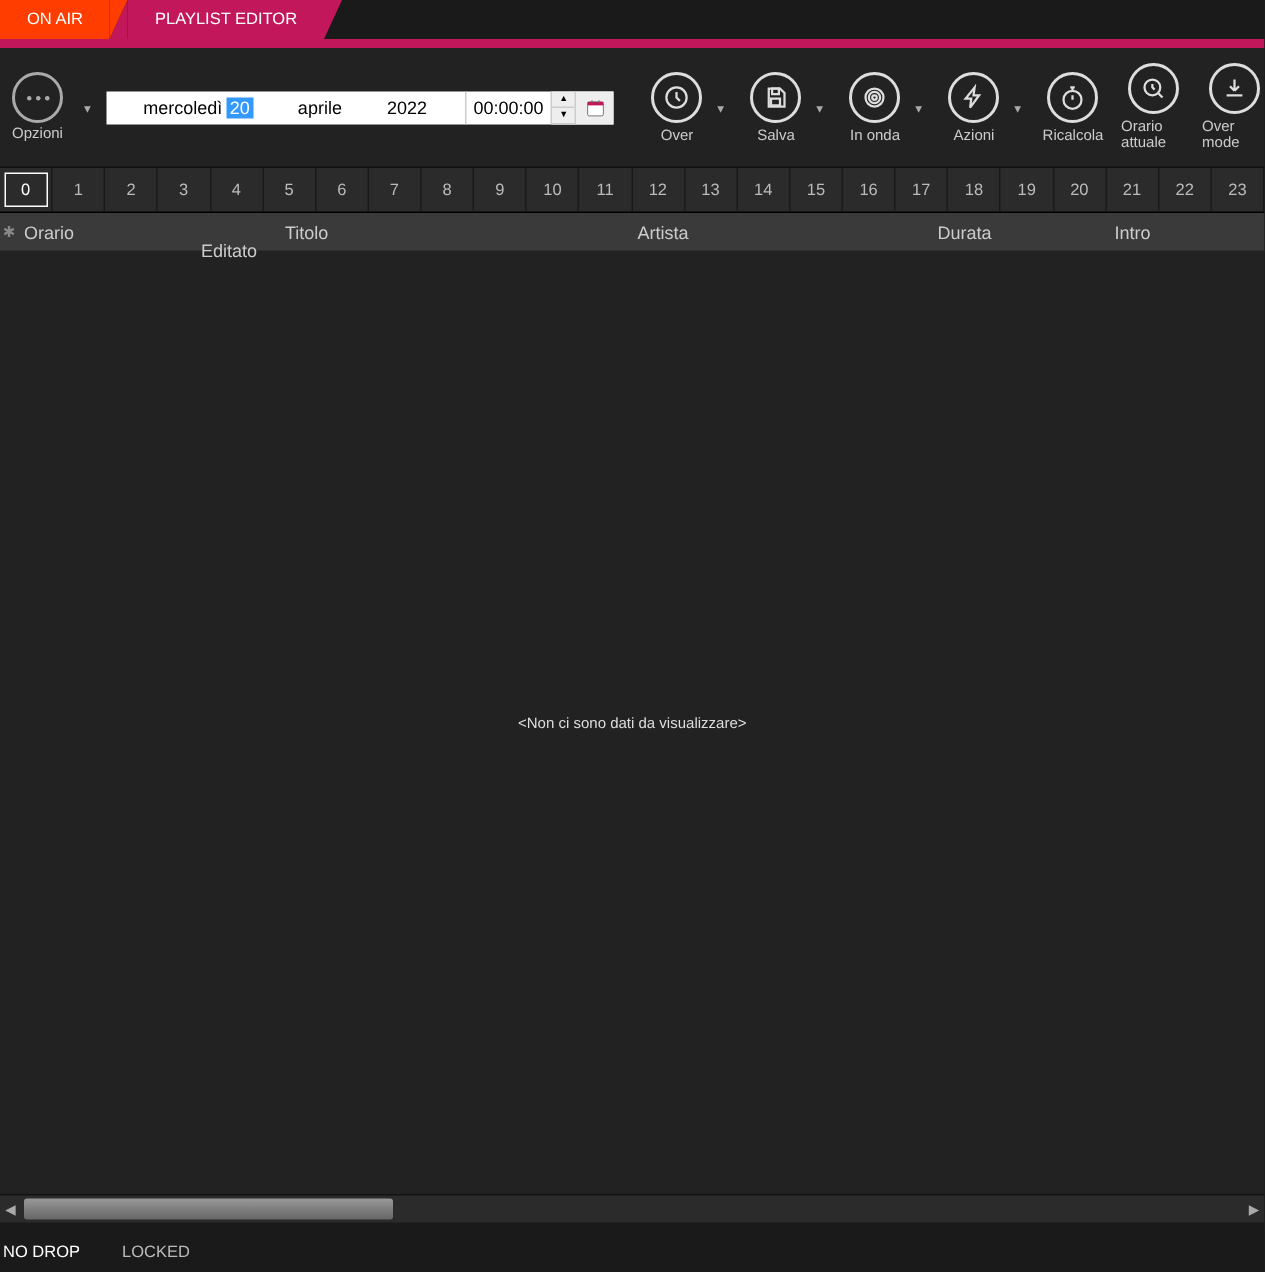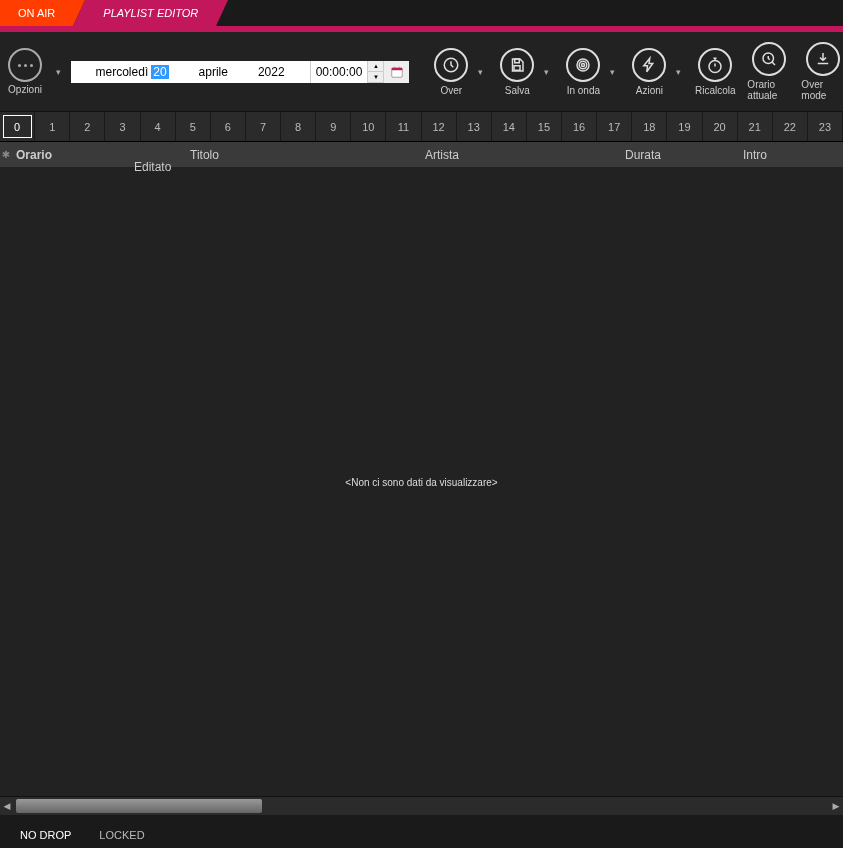--- a/index.html
+++ b/index.html
@@ -38,21 +38,21 @@
     width:0;height:0;
     border-bottom:26px solid transparent;
     border-left:12px solid currentColor;
     z-index:1;
   }
   .tab-onair   { background:#ff3d00; color:#ff3d00; }
   .tab-sched   { background:#ffd600; color:#ffd600; }
   .tab-plist   { background:#c2185b; color:#c2185b; }
   .tab span { color:#fff; position:relative; z-index:2;}
   .tab-sched span { color:#000; }
-  .tab-plist span { color:#fff;font-style:italic; }
+  .tab-plist span { color:#fff; }
   .tab-plist::before{
     content:"";
     position:absolute;
     top:0;left:-12px;
     width:0;height:0;
     border-bottom:26px solid #c2185b;
     border-left:12px solid transparent;
   }
   
   .toolbar {
@@ -144,21 +144,21 @@
     height:26px;
     background:#3a3a3a;
     display:flex;
     align-items:center;
     font-size:12px;
     color:#ccc;
     border-bottom:1px solid #222;
   }
   .col-indicator{width:12px;text-align:center;color:#888;font-size:10px;}
   .col{padding:0 4px;}
-  .c-orario{width:118px;font-weight:bold;}
+  .c-orario{width:118px;}
   .c-editato{width:56px;margin-top:24px;}
   .c-titolo{width:235px;}
   .c-artista{width:200px;}
   .c-durata{width:118px;}
   .c-intro{flex:1;}
   
   .content{
     height:629px;
     background:#222;
     display:flex;align-items:center;justify-content:center;
@@ -175,21 +175,21 @@
   .arrow-btn{width:14px;height:14px;display:flex;align-items:center;justify-content:center;color:#aaa;font-size:9px;cursor:pointer;}
   .track{flex:1;height:14px;position:relative;margin:0 2px;}
   .thumb{position:absolute;left:0;top:0;height:100%;width:246px;background:linear-gradient(#999,#666);border-radius:2px;cursor:pointer;}
   
   .status{
     position:absolute;bottom:0;left:0;right:0;
     height:26px;
     background:#1a1a1a;
     display:flex;align-items:center;
     gap:28px;
-    padding:0 20px;
+    padding:0 2px;
     font-size:11px;color:#bbb;
   }
   .status .nd{color:#fff;}
 </style>
 </head>
 <body>
 
 <div class="tab-strip">
   <div class="tab tab-onair">
       <span>ON AIR</span>

